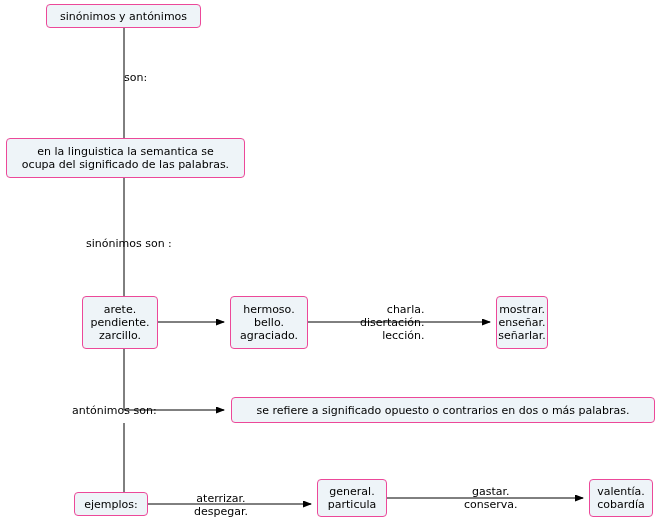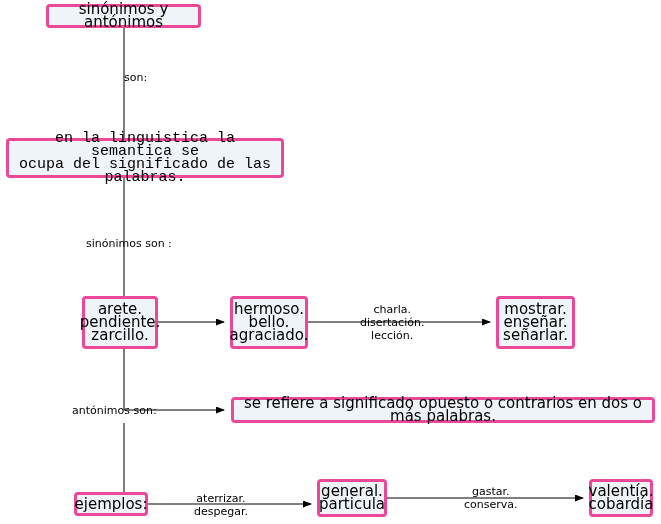--- a/index.html
+++ b/index.html
@@ -23,23 +23,23 @@
     left: 0;
     top: 0;
     width: 661px;
     height: 524px;
     pointer-events: none;
   }
   .node {
     position: absolute;
     box-sizing: border-box;
     background: #eef4f8;
-    border: 3px solid #ec4899;
+    border: 1px solid #ec4899;
     border-radius: 4px;
-    font-size: 15px;
+    font-size: 11px;
     line-height: 13px;
     text-align: center;
     display: flex;
     flex-direction: column;
     align-items: center;
     justify-content: center;
     padding: 3px 6px;
     white-space: pre-line;
   }
   .label {
@@ -70,42 +70,42 @@
         <path d="M 308 322 L 490 322" marker-end="url(#arrowhead)"></path>
         <path d="M 124 349 L 124 410 L 224 410" marker-end="url(#arrowhead)"></path>
         <path d="M 124 423 L 124 492"></path>
         <path d="M 148 504 L 311 504" marker-end="url(#arrowhead)"></path>
         <path d="M 387 498 L 583 498" marker-end="url(#arrowhead)"></path>
       </g>
   </svg>
 
   <div id="nodes-layer">
       <div class="node" style="left: 46px; top: 4px; width: 155px; height: 24px;">sinónimos y antónimos</div>
-      <div class="node" style="left: 6px; top: 138px; width: 278px; height: 40px; font-family: Liberation Mono, monospace;">en la linguistica la semantica se
+      <div class="node" style="left: 6px; top: 138px; width: 239px; height: 40px;">en la linguistica la semantica se
 ocupa del significado de las palabras.</div>
       <div class="node" style="left: 82px; top: 296px; width: 76px; height: 53px;">arete.
 pendiente.
 zarcillo.</div>
       <div class="node" style="left: 230px; top: 296px; width: 78px; height: 53px;">hermoso.
 bello.
 agraciado.</div>
-      <div class="node" style="left: 496px; top: 296px; width: 79px; height: 53px;">mostrar.
+      <div class="node" style="left: 496px; top: 296px; width: 52px; height: 53px;">mostrar.
 enseñar.
 señarlar.</div>
       <div class="node" style="left: 231px; top: 397px; width: 424px; height: 26px;">se refiere a significado opuesto o contrarios en dos o más palabras.</div>
       <div class="node" style="left: 74px; top: 492px; width: 74px; height: 24px;">ejemplos:</div>
       <div class="node" style="left: 317px; top: 479px; width: 70px; height: 38px;">general.
 particula</div>
       <div class="node" style="left: 589px; top: 479px; width: 64px; height: 38px;">valentía.
 cobardía</div>
     </div>
   <div id="labels-layer">
       <div class="label" style="left: 104px; top: 71px; margin-left: 20px;">son:</div>
       <div class="label" style="left: 71px; top: 237px; margin-left: 15px;">sinónimos son :</div>
-      <div class="label" style="left: 360px; top: 303px;">charla.
+      <div class="label" style="left: 360px; top: 303px; text-align: right;">charla.
 disertación.
 lección.</div>
       <div class="label" style="left: 72px; top: 404px;">antónimos son:</div>
       <div class="label" style="left: 194px; top: 492px;">aterrizar.
 despegar.</div>
       <div class="label" style="left: 464px; top: 485px;">gastar.
 conserva.</div>
     </div>
 
 </div>

